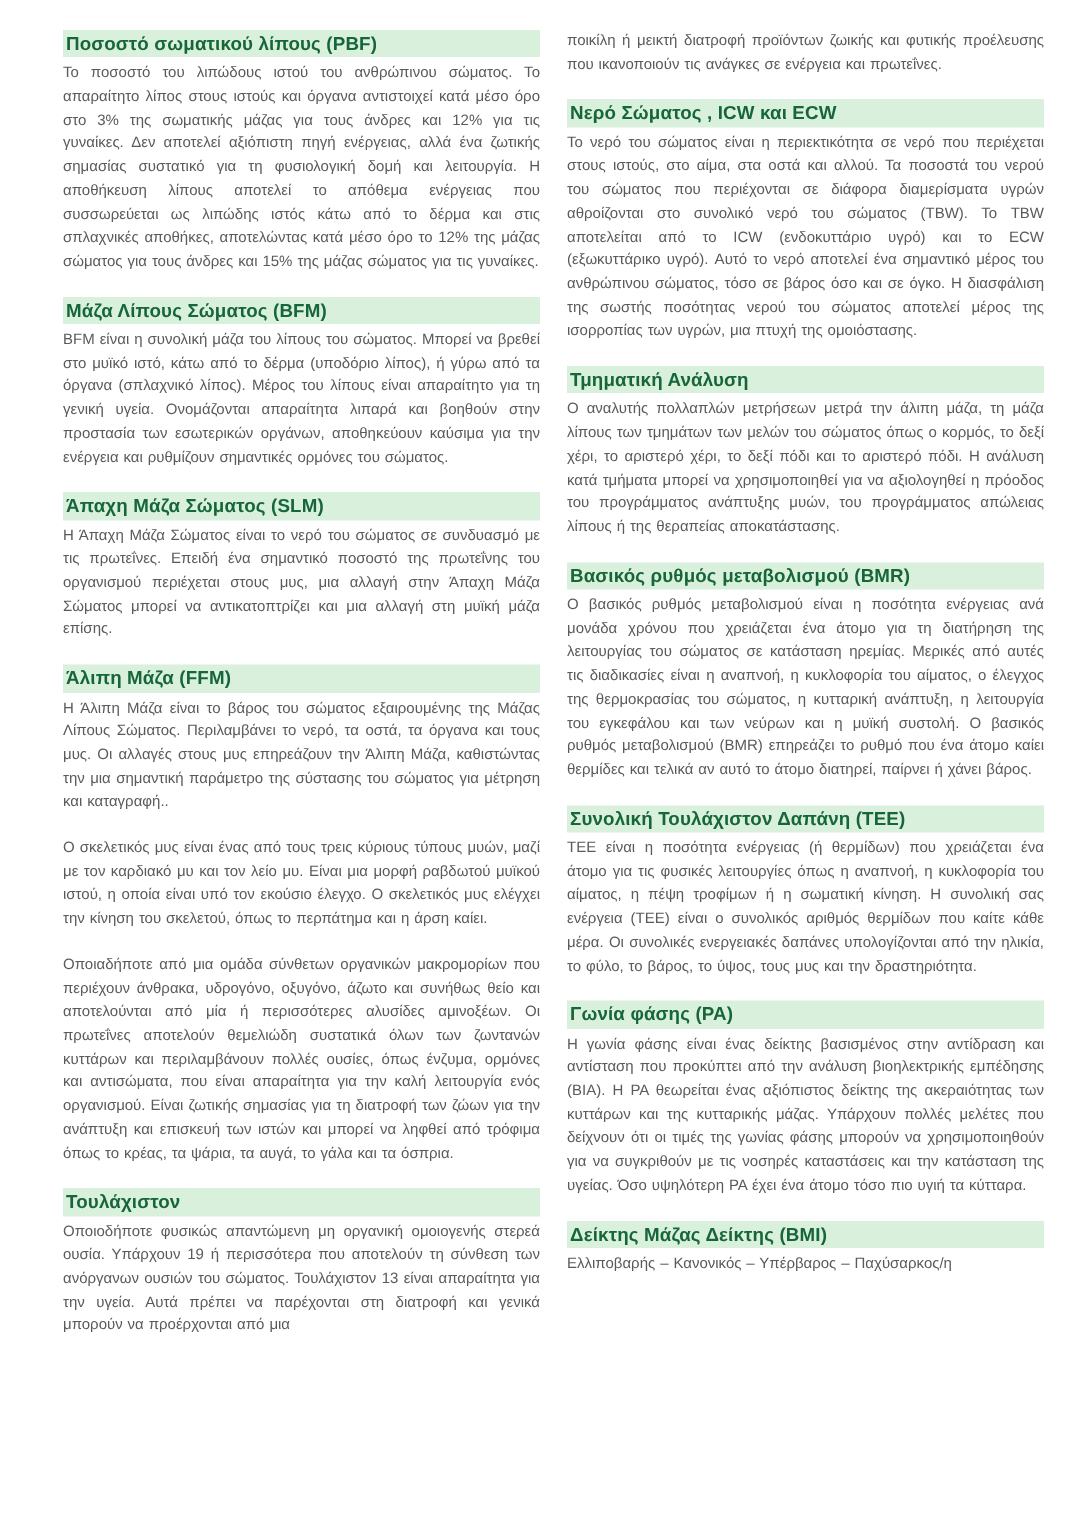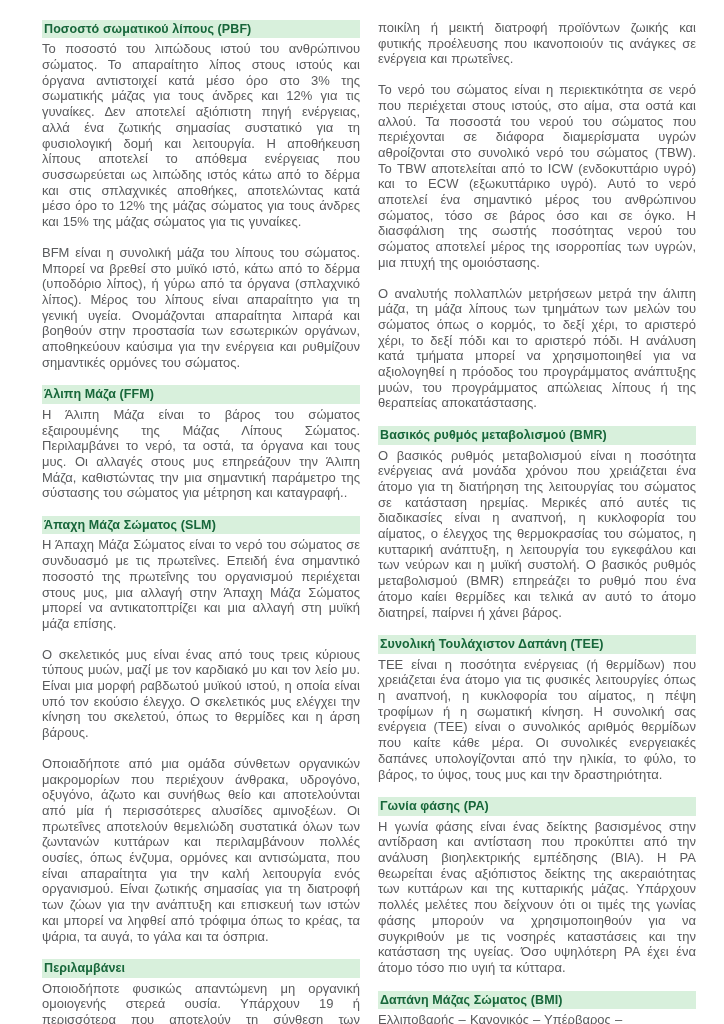--- a/index.html
+++ b/index.html
@@ -35,84 +35,87 @@
     background: #d8f0dc;
     color: #17663a;
     font-size: 12.5px;
     font-weight: bold;
     line-height: 1.15;
     letter-spacing: 0.1px;
   }
   .bd {
     margin: 0;
     color: #595a5c;
-    font-size: 13px;
+    font-size: 10px;
     line-height: 15.7px;
     text-align: justify;
     word-spacing: 0.5px;
   }
   .bd.last-line {
     text-align: left;
     margin-top: 0;
   }
 </style>
 </head>
 <body>
 
 <div class="page">
 
   <div class="col">
     <section>
       <h2 class="hd">Ποσοστό σωματικού λίπους (PBF)</h2>
       <p class="bd">Το ποσοστό του λιπώδους ιστού του ανθρώπινου σώματος. Το απαραίτητο λίπος στους ιστούς και όργανα αντιστοιχεί κατά μέσο όρο στο 3% της σωματικής μάζας για τους άνδρες και 12% για τις γυναίκες. Δεν αποτελεί αξιόπιστη πηγή ενέργειας, αλλά ένα ζωτικής σημασίας συστατικό για τη φυσιολογική δομή και λειτουργία. Η αποθήκευση λίπους αποτελεί το απόθεμα ενέργειας που συσσωρεύεται ως λιπώδης ιστός κάτω από το δέρμα και στις σπλαχνικές αποθήκες, αποτελώντας κατά μέσο όρο το 12% της μάζας σώματος για τους άνδρες και 15% της μάζας σώματος για τις γυναίκες.</p>
     </section>
     <section>
+      <h2 class="hd">Μάζα Λίπους Σώματος (BFM)</h2>
       <p class="bd">BFM είναι η συνολική μάζα του λίπους του σώματος. Μπορεί να βρεθεί στο μυϊκό ιστό, κάτω από το δέρμα (υποδόριο λίπος), ή γύρω από τα όργανα (σπλαχνικό λίπος). Μέρος του λίπους είναι απαραίτητο για τη γενική υγεία. Ονομάζονται απαραίτητα λιπαρά και βοηθούν στην προστασία των εσωτερικών οργάνων, αποθηκεύουν καύσιμα για την ενέργεια και ρυθμίζουν σημαντικές ορμόνες του σώματος.</p>
+    </section>
+    <section>
+      <h2 class="hd">Άπαχη Μάζα Σώματος (SLM)</h2>
+      <p class="bd">Η Άπαχη Μάζα Σώματος είναι το νερό του σώματος σε συνδυασμό με τις πρωτεΐνες. Επειδή ένα σημαντικό ποσοστό της πρωτεΐνης του οργανισμού περιέχεται στους μυς, μια αλλαγή στην Άπαχη Μάζα Σώματος μπορεί να αντικατοπτρίζει και μια αλλαγή στη μυϊκή μάζα επίσης.</p>
     </section>
     <section>
       <h2 class="hd">Άλιπη Μάζα (FFM)</h2>
       <p class="bd">Η Άλιπη Μάζα είναι το βάρος του σώματος εξαιρουμένης της Μάζας Λίπους Σώματος. Περιλαμβάνει το νερό, τα οστά, τα όργανα και τους μυς. Οι αλλαγές στους μυς επηρεάζουν την Άλιπη Μάζα, καθιστώντας την μια σημαντική παράμετρο της σύστασης του σώματος για μέτρηση και καταγραφή..</p>
     </section>
     <section>
-      <h2 class="hd">Άπαχη Μάζα Σώματος (SLM)</h2>
-      <p class="bd">Η Άπαχη Μάζα Σώματος είναι το νερό του σώματος σε συνδυασμό με τις πρωτεΐνες. Επειδή ένα σημαντικό ποσοστό της πρωτεΐνης του οργανισμού περιέχεται στους μυς, μια αλλαγή στην Άπαχη Μάζα Σώματος μπορεί να αντικατοπτρίζει και μια αλλαγή στη μυϊκή μάζα επίσης.</p>
-    </section>
-    <section>
-      <p class="bd">Ο σκελετικός μυς είναι ένας από τους τρεις κύριους τύπους μυών, μαζί με τον καρδιακό μυ και τον λείο μυ. Είναι μια μορφή ραβδωτού μυϊκού ιστού, η οποία είναι υπό τον εκούσιο έλεγχο. Ο σκελετικός μυς ελέγχει την κίνηση του σκελετού, όπως το θερμίδες και η άρση βάρους.</p>
+      <p class="bd">Ο σκελετικός μυς είναι ένας από τους τρεις κύριους τύπους μυών, μαζί με τον καρδιακό μυ και τον λείο μυ. Είναι μια μορφή ραβδωτού μυϊκού ιστού, η οποία είναι υπό τον εκούσιο έλεγχο. Ο σκελετικός μυς ελέγχει την κίνηση του σκελετού, όπως το περπάτημα και η άρση καίει.</p>
     </section>
     <section>
       <p class="bd">Οποιαδήποτε από μια ομάδα σύνθετων οργανικών μακρομορίων που περιέχουν άνθρακα, υδρογόνο, οξυγόνο, άζωτο και συνήθως θείο και αποτελούνται από μία ή περισσότερες αλυσίδες αμινοξέων. Οι πρωτεΐνες αποτελούν θεμελιώδη συστατικά όλων των ζωντανών κυττάρων και περιλαμβάνουν πολλές ουσίες, όπως ένζυμα, ορμόνες και αντισώματα, που είναι απαραίτητα για την καλή λειτουργία ενός οργανισμού. Είναι ζωτικής σημασίας για τη διατροφή των ζώων για την ανάπτυξη και επισκευή των ιστών και μπορεί να ληφθεί από τρόφιμα όπως το κρέας, τα ψάρια, τα αυγά, το γάλα και τα όσπρια.</p>
     </section>
     <section>
-      <h2 class="hd">Περιλαμβάνει</h2>
+      <h2 class="hd">Τουλάχιστον</h2>
       <p class="bd">Οποιοδήποτε φυσικώς απαντώμενη μη οργανική ομοιογενής στερεά ουσία. Υπάρχουν 19 ή περισσότερα που αποτελούν τη σύνθεση των ανόργανων ουσιών του σώματος. Τουλάχιστον 13 είναι απαραίτητα για την υγεία. Αυτά πρέπει να παρέχονται στη διατροφή και γενικά μπορούν να προέρχονται από μια</p>
     </section>
   </div>
 
   <div class="col">
     <section>
       <p class="bd">ποικίλη ή μεικτή διατροφή προϊόντων ζωικής και φυτικής προέλευσης που ικανοποιούν τις ανάγκες σε ενέργεια και πρωτεΐνες.</p>
     </section>
     <section>
+      <h2 class="hd">Νερό Σώματος , ICW και ECW</h2>
       <p class="bd">Το νερό του σώματος είναι η περιεκτικότητα σε νερό που περιέχεται στους ιστούς, στο αίμα, στα οστά και αλλού. Τα ποσοστά του νερού του σώματος που περιέχονται σε διάφορα διαμερίσματα υγρών αθροίζονται στο συνολικό νερό του σώματος (TBW). Το TBW αποτελείται από το ICW (ενδοκυττάριο υγρό) και το ECW (εξωκυττάρικο υγρό). Αυτό το νερό αποτελεί ένα σημαντικό μέρος του ανθρώπινου σώματος, τόσο σε βάρος όσο και σε όγκο. Η διασφάλιση της σωστής ποσότητας νερού του σώματος αποτελεί μέρος της ισορροπίας των υγρών, μια πτυχή της ομοιόστασης.</p>
     </section>
     <section>
+      <h2 class="hd">Τμηματική Ανάλυση</h2>
       <p class="bd">Ο αναλυτής πολλαπλών μετρήσεων μετρά την άλιπη μάζα, τη μάζα λίπους των τμημάτων των μελών του σώματος όπως ο κορμός, το δεξί χέρι, το αριστερό χέρι, το δεξί πόδι και το αριστερό πόδι. Η ανάλυση κατά τμήματα μπορεί να χρησιμοποιηθεί για να αξιολογηθεί η πρόοδος του προγράμματος ανάπτυξης μυών, του προγράμματος απώλειας λίπους ή της θεραπείας αποκατάστασης.</p>
     </section>
     <section>
       <h2 class="hd">Βασικός ρυθμός μεταβολισμού (BMR)</h2>
       <p class="bd">Ο βασικός ρυθμός μεταβολισμού είναι η ποσότητα ενέργειας ανά μονάδα χρόνου που χρειάζεται ένα άτομο για τη διατήρηση της λειτουργίας του σώματος σε κατάσταση ηρεμίας. Μερικές από αυτές τις διαδικασίες είναι η αναπνοή, η κυκλοφορία του αίματος, ο έλεγχος της θερμοκρασίας του σώματος, η κυτταρική ανάπτυξη, η λειτουργία του εγκεφάλου και των νεύρων και η μυϊκή συστολή. Ο βασικός ρυθμός μεταβολισμού (BMR) επηρεάζει το ρυθμό που ένα άτομο καίει θερμίδες και τελικά αν αυτό το άτομο διατηρεί, παίρνει ή χάνει βάρος.</p>
     </section>
     <section>
       <h2 class="hd">Συνολική Τουλάχιστον Δαπάνη (TEE)</h2>
       <p class="bd">TEE είναι η ποσότητα ενέργειας (ή θερμίδων) που χρειάζεται ένα άτομο για τις φυσικές λειτουργίες όπως η αναπνοή, η κυκλοφορία του αίματος, η πέψη τροφίμων ή η σωματική κίνηση. Η συνολική σας ενέργεια (TEE) είναι ο συνολικός αριθμός θερμίδων που καίτε κάθε μέρα. Οι συνολικές ενεργειακές δαπάνες υπολογίζονται από την ηλικία, το φύλο, το βάρος, το ύψος, τους μυς και την δραστηριότητα.</p>
     </section>
     <section>
       <h2 class="hd">Γωνία φάσης (PA)</h2>
       <p class="bd">Η γωνία φάσης είναι ένας δείκτης βασισμένος στην αντίδραση και αντίσταση που προκύπτει από την ανάλυση βιοηλεκτρικής εμπέδησης (BIA). Η PA θεωρείται ένας αξιόπιστος δείκτης της ακεραιότητας των κυττάρων και της κυτταρικής μάζας. Υπάρχουν πολλές μελέτες που δείχνουν ότι οι τιμές της γωνίας φάσης μπορούν να χρησιμοποιηθούν για να συγκριθούν με τις νοσηρές καταστάσεις και την κατάσταση της υγείας. Όσο υψηλότερη PA έχει ένα άτομο τόσο πιο υγιή τα κύτταρα.</p>
     </section>
     <section>
-      <h2 class="hd">Δαπάνη Μάζας Σώματος (BMI)</h2>
+      <h2 class="hd">Δείκτης Μάζας Δείκτης (BMI)</h2>
       <p class="bd last-line">Ελλιποβαρής – Κανονικός – Υπέρβαρος – Παχύσαρκος/η</p>
     </section>
   </div>
 
 </div>
 
 </body></html>

